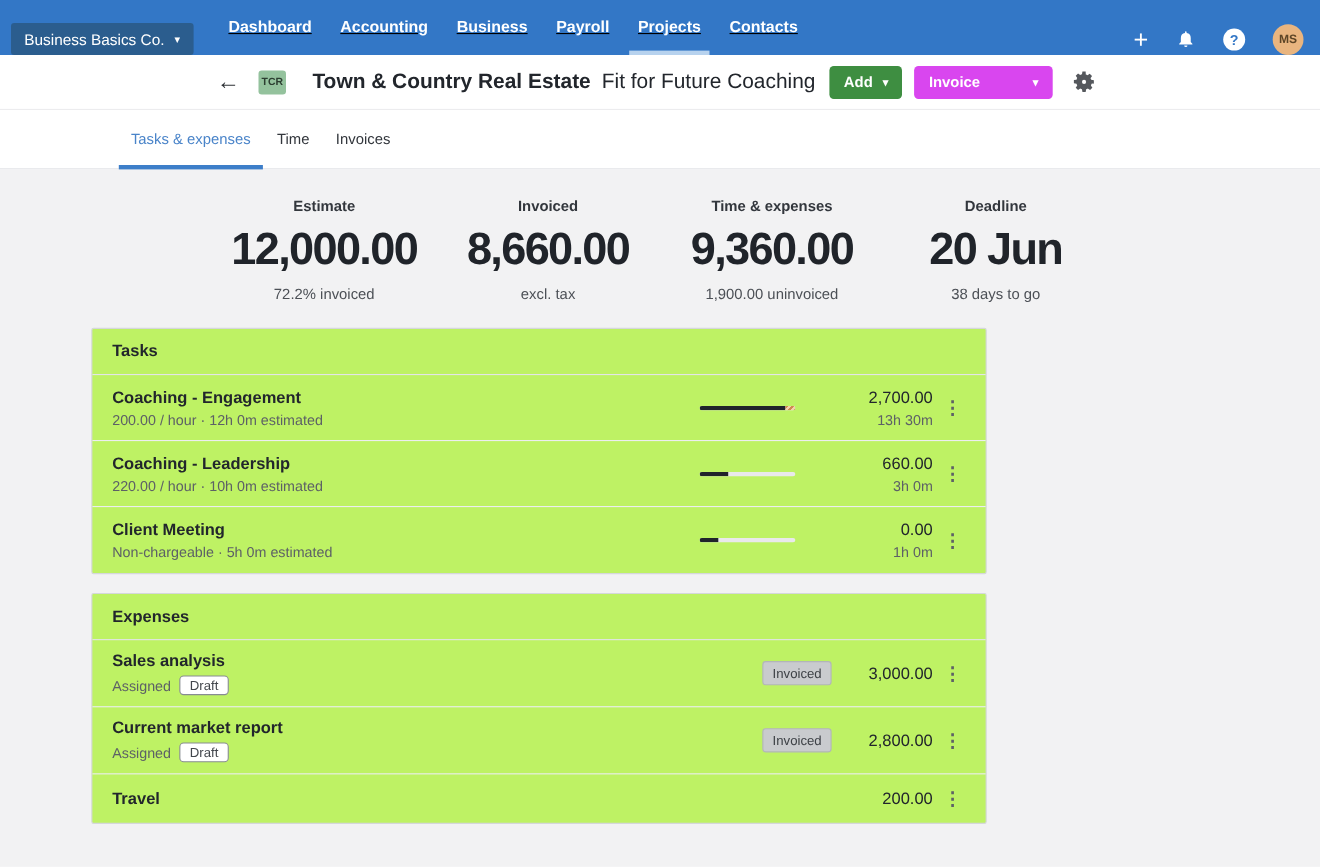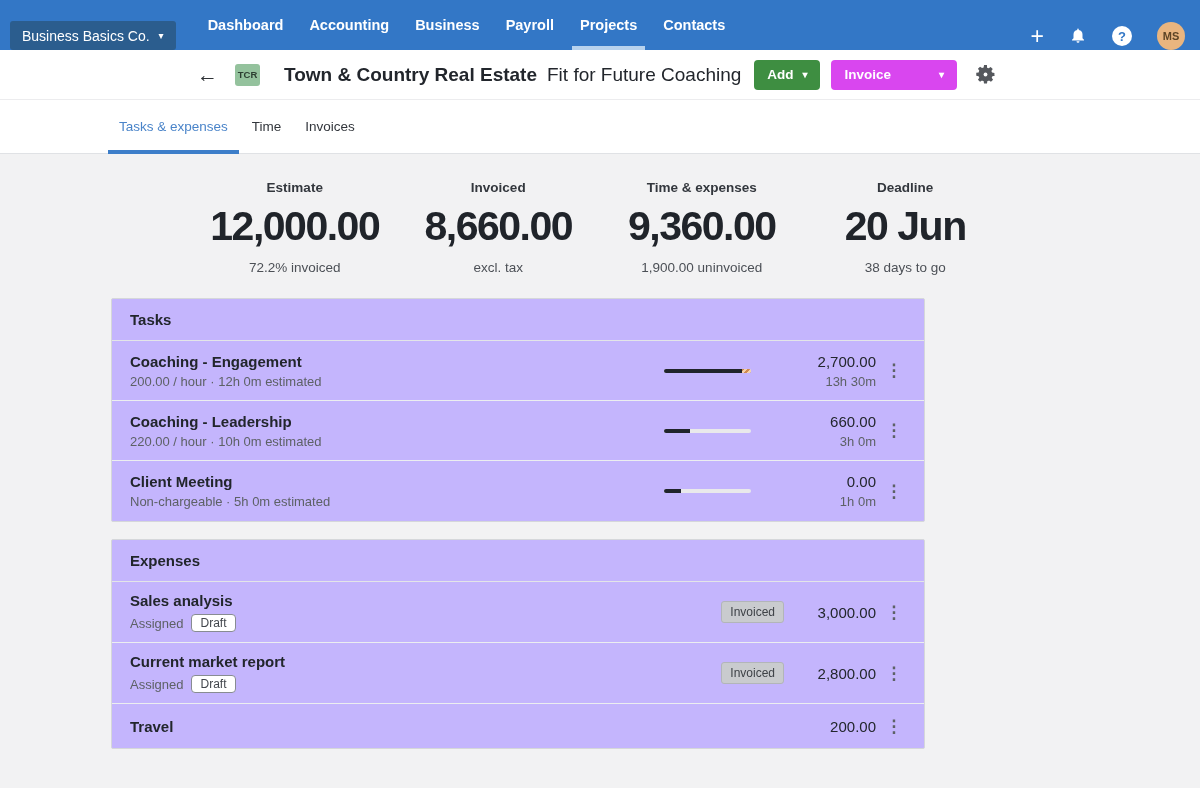--- a/index.html
+++ b/index.html
@@ -5,21 +5,21 @@
   * { margin:0; padding:0; box-sizing:border-box; }
   html,body { background:#fff; }
   body { font-family:"Liberation Sans", sans-serif; width:1200px; }
   .app { width:1200px; height:789px; background:#fff; overflow:hidden; }
 
   
   .topnav { height:50px; background:#3377c6; display:flex; align-items:flex-end; }
   .org-box { margin-left:10px; background:#2b5d8e; color:#fff; padding:0 12px; height:29px;
              border-radius:3px; font-size:14px; display:flex; gap:9px; align-items:center; cursor:pointer; }
   .org-caret { font-size:10px; }
-  .nav-items { display:flex; margin-left:19px; height:50px; }
+  .nav-items { display:flex; margin-left:19px; height:50px;text-decoration:underline; }
   .nav-item { color:#fff; font-weight:bold; font-size:14.5px; padding:0 13px; display:flex;
               align-items:center; height:100%; position:relative; cursor:pointer; }
   .nav-item.active::after { content:""; position:absolute; left:5px; right:5px; bottom:0;
               height:4px; background:#b7d2ee; }
   .topnav-right { margin-left:auto; display:flex; align-items:center; gap:25px; padding-right:15px; }
   .plus-icon { color:#fff; font-size:23px; font-weight:400; line-height:1; cursor:pointer; }
   .bell-icon { cursor:pointer; display:flex; }
   .help-icon { width:20px; height:20px; border-radius:50%; background:#fff; color:#3377c6;
                font-size:13px; font-weight:bold; display:flex; align-items:center;
                justify-content:center; cursor:pointer; }
@@ -57,21 +57,21 @@
   
   .content { background:#f2f2f3; height:634px; padding-top:26px; }
 
   .summary { width:814px; margin-left:193px; display:flex; }
   .stat { flex:1; text-align:center; }
   .stat-label { font-size:13.5px; font-weight:bold; color:#33373d; }
   .stat-value { font-size:41px; font-weight:bold; color:#20242a; letter-spacing:-1.5px;
                 margin-top:11px; line-height:1; }
   .stat-sub { font-size:13.5px; color:#4c5056; margin-top:13px; }
 
-  .card { width:814px; margin-left:111px; background:#c4b5fd; border:1px solid #d5d7da;
+  .card { width:814px; margin-left:83px; background:#bef264; border:1px solid #d5d7da;
           border-radius:2px; }
   .card-tasks { margin-top:23px; }
   .card-expenses { margin-top:17px; }
   .card-header { padding:12px 18px; border-bottom:1px solid #e3e5e8; font-size:15px;
                  font-weight:bold; color:#22262c; }
   .row { display:flex; align-items:center; padding:10px 12px 10px 18px;
          border-bottom:1px solid #eceef0; min-height:60px; }
   .row:last-child { border-bottom:none; }
   .row-info { flex:1; }
   .row-name { font-size:15px; font-weight:bold; color:#22262c; }

